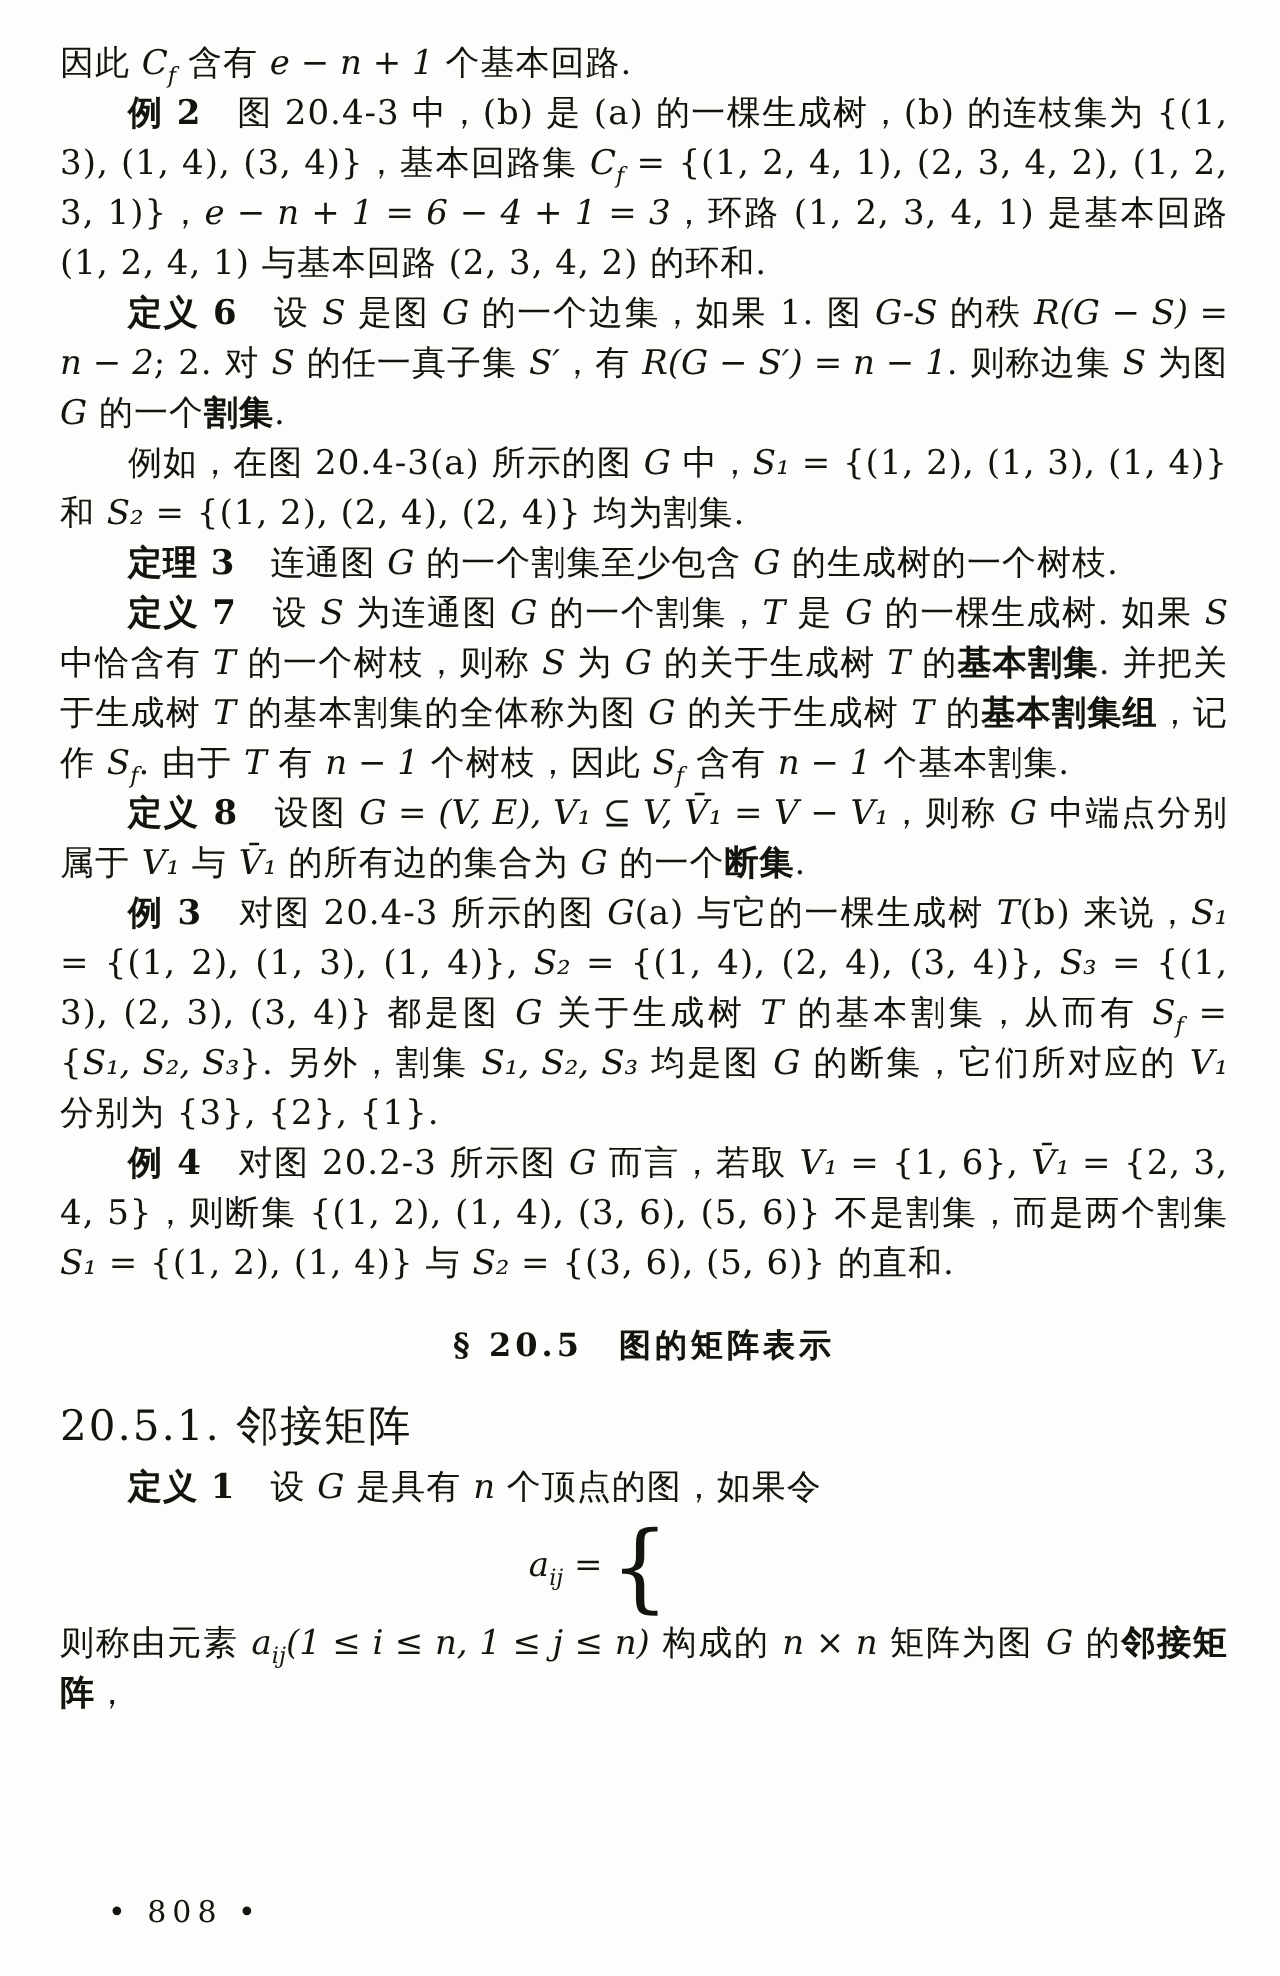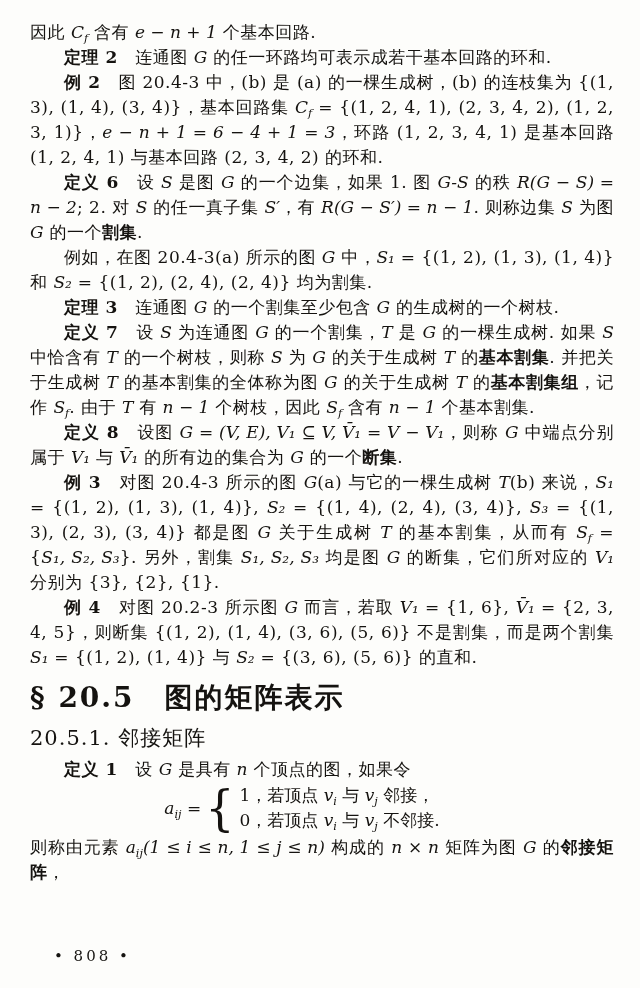--- a/index.html
+++ b/index.html
@@ -33,24 +33,24 @@
   sub { font-size: 66%; line-height: 0; letter-spacing: 0; }
   sub.i { font-style: italic; }
   .sec-heading {
     font-size: 21px;
     font-weight: 600;
     line-height: 29px;
     margin: 13px 0 9px 0;
     letter-spacing: 1px;
   }
   .chapter-heading {
-    font-size: 28px;
+    font-size: 16px;
     font-weight: bold;
     line-height: 32px;
-    text-align: left;
+    text-align: center;
     margin: 12px 0 10px 0;
     letter-spacing: 2px;
   }
   .subsec-heading {
     font-size: 21px;
     font-weight: 400;
     line-height: 29px;
     margin: 0 0 4px 0;
     letter-spacing: 1px;
   }
@@ -77,44 +77,39 @@
     font-size: 15px;
     letter-spacing: 3px;
   }
 </style>
 </head>
 <body>
 
 <div class="page">
 
   <p class="para"><span>因此 </span><span class="i">C</span><sub class="i sub">f</sub><span> 含有 </span><span class="i">e − n + 1</span><span> 个基本回路.</span></p>
-  <p class="para indent"><span class="b">定理 2</span><span>　连通图 </span><span class="i">G</span><span> 的任一环路均可表示成若干基本回路的环和.</span></p>
   <p class="para indent"><span class="b">例 2</span><span>　图 20.4-3 中，(b) 是 (a) 的一棵生成树，(b) 的连枝集为 {(1, 3), (1, 4), (3, 4)}，基本回路集 </span><span class="i">C</span><sub class="i sub">f</sub><span> = {(1, 2, 4, 1), (2, 3, 4, 2), (1, 2, 3, 1)}，</span><span class="i">e − n + 1 = 6 − 4 + 1 = 3</span><span>，环路 (1, 2, 3, 4, 1) 是基本回路 (1, 2, 4, 1) 与基本回路 (2, 3, 4, 2) 的环和.</span></p>
 
 
   <p class="para indent"><span class="b">定义 6</span><span>　设 </span><span class="i">S</span><span> 是图 </span><span class="i">G</span><span> 的一个边集，如果 1. 图 </span><span class="i">G-S</span><span> 的秩 </span><span class="i">R(G − S) = n − 2</span><span>; 2. 对 </span><span class="i">S</span><span> 的任一真子集 </span><span class="i">S′</span><span>，有 </span><span class="i">R(G − S′) = n − 1</span><span>. 则称边集 </span><span class="i">S</span><span> 为图 </span><span class="i">G</span><span> 的一个</span><span class="b">割集</span><span>.</span></p>
   <p class="para indent"><span>例如，在图 20.4-3(a) 所示的图 </span><span class="i">G</span><span> 中，</span><span class="i">S₁</span><span> = {(1, 2), (1, 3), (1, 4)} 和 </span><span class="i">S₂</span><span> = {(1, 2), (2, 4), (2, 4)} 均为割集.</span></p>
   <p class="para indent"><span class="b">定理 3</span><span>　连通图 </span><span class="i">G</span><span> 的一个割集至少包含 </span><span class="i">G</span><span> 的生成树的一个树枝.</span></p>
   <p class="para indent"><span class="b">定义 7</span><span>　设 </span><span class="i">S</span><span> 为连通图 </span><span class="i">G</span><span> 的一个割集，</span><span class="i">T</span><span> 是 </span><span class="i">G</span><span> 的一棵生成树.  如果 </span><span class="i">S</span><span> 中恰含有 </span><span class="i">T</span><span> 的一个树枝，则称 </span><span class="i">S</span><span> 为 </span><span class="i">G</span><span> 的关于生成树 </span><span class="i">T</span><span> 的</span><span class="b">基本割集</span><span>.  并把关于生成树 </span><span class="i">T</span><span> 的基本割集的全体称为图 </span><span class="i">G</span><span> 的关于生成树 </span><span class="i">T</span><span> 的</span><span class="b">基本割集组</span><span>，记作 </span><span class="i">S</span><sub class="i sub">f</sub><span>.  由于 </span><span class="i">T</span><span> 有 </span><span class="i">n − 1</span><span> 个树枝，因此 </span><span class="i">S</span><sub class="i sub">f</sub><span> 含有 </span><span class="i">n − 1</span><span> 个基本割集.</span></p>
   <p class="para indent"><span class="b">定义 8</span><span>　设图 </span><span class="i">G = (V, E), V₁ ⊆ V, V̄₁ = V − V₁</span><span>，则称 </span><span class="i">G</span><span> 中端点分别属于 </span><span class="i">V₁</span><span> 与 </span><span class="i">V̄₁</span><span> 的所有边的集合为 </span><span class="i">G</span><span> 的一个</span><span class="b">断集</span><span>.</span></p>
   <p class="para indent"><span class="b">例 3</span><span>　对图 20.4-3 所示的图 </span><span class="i">G</span><span>(a) 与它的一棵生成树 </span><span class="i">T</span><span>(b) 来说，</span><span class="i">S₁</span><span> = {(1, 2), (1, 3), (1, 4)}, </span><span class="i">S₂</span><span> = {(1, 4), (2, 4), (3, 4)}, </span><span class="i">S₃</span><span> = {(1, 3), (2, 3), (3, 4)} 都是图 </span><span class="i">G</span><span> 关于生成树 </span><span class="i">T</span><span> 的基本割集，从而有 </span><span class="i">S</span><sub class="i sub">f</sub><span> = {</span><span class="i">S₁, S₂, S₃</span><span>}. 另外，割集 </span><span class="i">S₁, S₂, S₃</span><span> 均是图 </span><span class="i">G</span><span> 的断集，它们所对应的 </span><span class="i">V₁</span><span> 分别为 {3}, {2}, {1}.</span></p>
   <p class="para indent"><span class="b">例 4</span><span>　对图 20.2-3 所示图 </span><span class="i">G</span><span> 而言，若取 </span><span class="i">V₁</span><span> = {1, 6}, </span><span class="i">V̄₁</span><span> = {2, 3, 4, 5}，则断集 {(1, 2), (1, 4), (3, 6), (5, 6)} 不是割集，而是两个割集 </span><span class="i">S₁</span><span> = {(1, 2), (1, 4)} 与 </span><span class="i">S₂</span><span> = {(3, 6), (5, 6)} 的直和.</span></p>
 
   <h1 class="chapter-heading">§ 20.5　图的矩阵表示</h1>
 
   <h2 class="subsec-heading">20.5.1. 邻接矩阵</h2>
 
   <p class="para indent"><span class="b">定义 1</span><span>　设 </span><span class="i">G</span><span> 是具有 </span><span class="i">n</span><span> 个顶点的图，如果令</span></p>
 
   <div class="formula">
     <span class="lhs"><span class="i">a</span><sub class="i sub">ij</sub><span> =</span></span>
     <span class="brace">{</span>
-    <span class="cases">
-      <span><span>1，若顶点 </span><span class="i">v</span><sub class="i sub">i</sub><span> 与 </span><span class="i">v</span><sub class="i sub">j</sub><span> 邻接，</span></span>
-      <span><span>0，若顶点 </span><span class="i">v</span><sub class="i sub">i</sub><span> 与 </span><span class="i">v</span><sub class="i sub">j</sub><span> 不邻接.</span></span>
-    </span>
   </div>
 
   <p class="para"><span>则称由元素 </span><span class="i">a</span><sub class="i sub">ij</sub><span class="i">(1 ≤ i ≤ n, 1 ≤ j ≤ n)</span><span> 构成的 </span><span class="i">n × n</span><span> 矩阵为图 </span><span class="i">G</span><span> 的</span><span class="b">邻接矩阵</span><span>，</span></p>
 
   <div class="footer">• 808 •</div>
 
 </div>
 
 </body></html>

